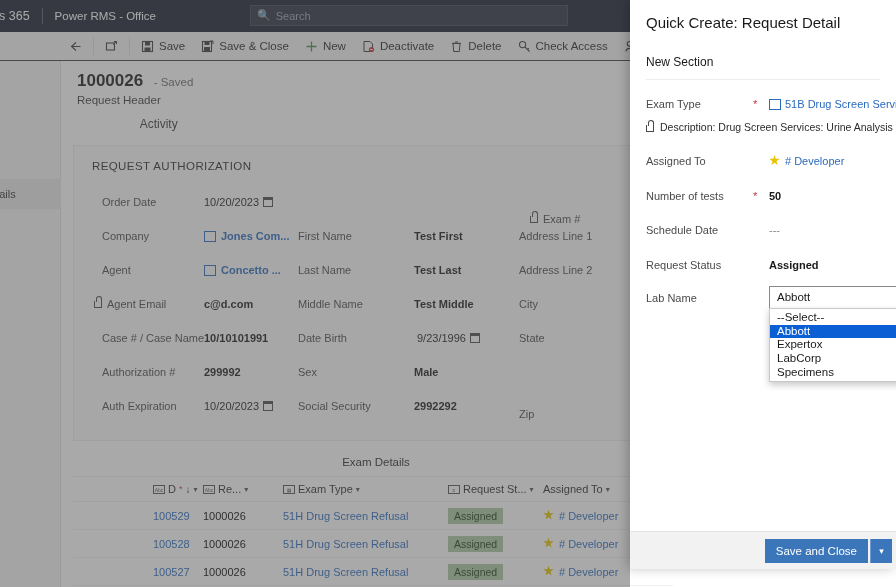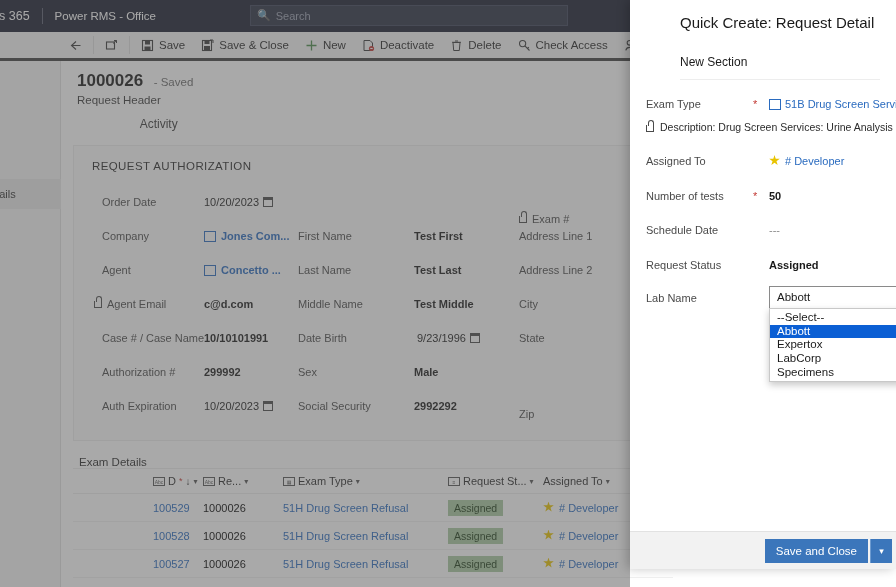--- a/index.html
+++ b/index.html
@@ -45,21 +45,21 @@
     background: #2b3043; border: 1px solid #3d4358;
     display: flex; align-items: center; padding-left: 6px; gap: 5px;
   }
   .searchbox .ph { color: #9aa0b0; font-size: 11px; }
   .search-glyph { color:#9aa0b0; font-size: 11px; line-height: 1; }
 
   
   .cmdbar {
     position: absolute; left: 0; top: 32px; width: 896px; height: 29px;
     background: #f5f5f5;
-    border-bottom: 3px solid #404040;
+    border-bottom: 1px solid #404040;
     display: flex; align-items: center;
   }
   .cmd-item {
     display: flex; align-items: center; gap: 5px;
     height: 29px; padding: 0 8px;
     font-size: 11.5px; color: #262626; white-space: nowrap;
   }
   .cmd-icon { width: 13px; height: 13px; display:inline-block; position: relative; }
   .cmd-divider { width:1px; height: 18px; background:#dcdcdc; margin: 0 3px; }
 
@@ -113,21 +113,21 @@
   .cal-ico::before { content:""; position:absolute; left:-1px; top:-1px; right:-1px; height:3px; background:#4a4a4a; }
   .lock-ico { display:inline-block; width:8px; height:7px; border:1.2px solid #4a4a4a; border-top:none; position:relative; margin-right:5px; vertical-align:-1px; }
   .lock-ico::before { content:""; position:absolute; left:1px; top:-5px; width:4px; height:5px; border:1.2px solid #4a4a4a; border-bottom:none; border-radius:3px 3px 0 0;}
   .ent-ico {
     display:inline-block; width:12px; height:11px; border:1.4px solid #2a6bbf;
     margin-right:5px; vertical-align:-2px; position: relative;
   }
 
   
   .grid-wrap { position: absolute; left: 12px; top: 395px; width: 600px; }
-  .grid-title { font-size: 11.5px; color: #2b2b2b; padding-left: 6px;}
+  .grid-title { font-size: 11.5px; color: #2b2b2b; margin-bottom: 8px; padding-left: 6px; text-align: center;}
   .grid-head {
     display: flex; align-items: center; height: 26px;
     border-top: 1px solid #ededed; border-bottom: 1px solid #ededed;
     font-size: 11px; color: #2b2b2b;
   }
   .gh { display: flex; align-items: center; gap: 3px; white-space: nowrap; }
   .gh-ico {
     display:inline-block; width:12px; height:9px; border:1px solid #555; font-size:5px;
     color:#555; line-height:8px; text-align:center; vertical-align:0px;
   }
@@ -154,21 +154,20 @@
     background: rgba(84,84,84,0.50);
     pointer-events: none;
   }
 
   
   #panel {
     position: absolute; right: 0; top: 0; width: 266px; height: 569px;
     background: #ffffff;
     box-shadow: -3px 0 10px rgba(0,0,0,0.22);
     overflow: hidden;
-    padding-left: 34px;
   }
   .p-title {
     font-size: 15px; color: #1a1a1a; padding: 14px 0 0 16px;
   }
   .p-section {
     font-size: 12px; color: #1a1a1a; padding: 24px 0 0 16px;
   }
   .p-rule { margin: 10px 16px 0 16px; border-top: 1px solid #ededed; }
   .p-row {
     position: absolute; left: 0; width: 266px; display: flex; align-items: center;
@@ -337,21 +336,21 @@
         <div class="rec-sub">Request Header</div>
       </div>
       <div class="tabs">
         <div class="tab active">General</div>
         <div class="tab">Activity</div>
       </div>
 
       <div class="card">
         <div class="card-title">REQUEST AUTHORIZATION</div>
 
-        <div class="frow" style="left:445px; top:67px;">
+        <div class="frow" style="left:456px; top:67px;">
           <span class="lock-ico"></span>
           <span class="flabel">Exam #</span>
         </div>
 
         <div class="frow" style="left:28px; top:50px;">
           <span class="flabel">Order Date</span>
         </div>
         <div class="frow" style="left:130px; top:50px;">
           <span class="fvalue plain">10/20/2023</span>
             <span class="cal-ico"></span>

